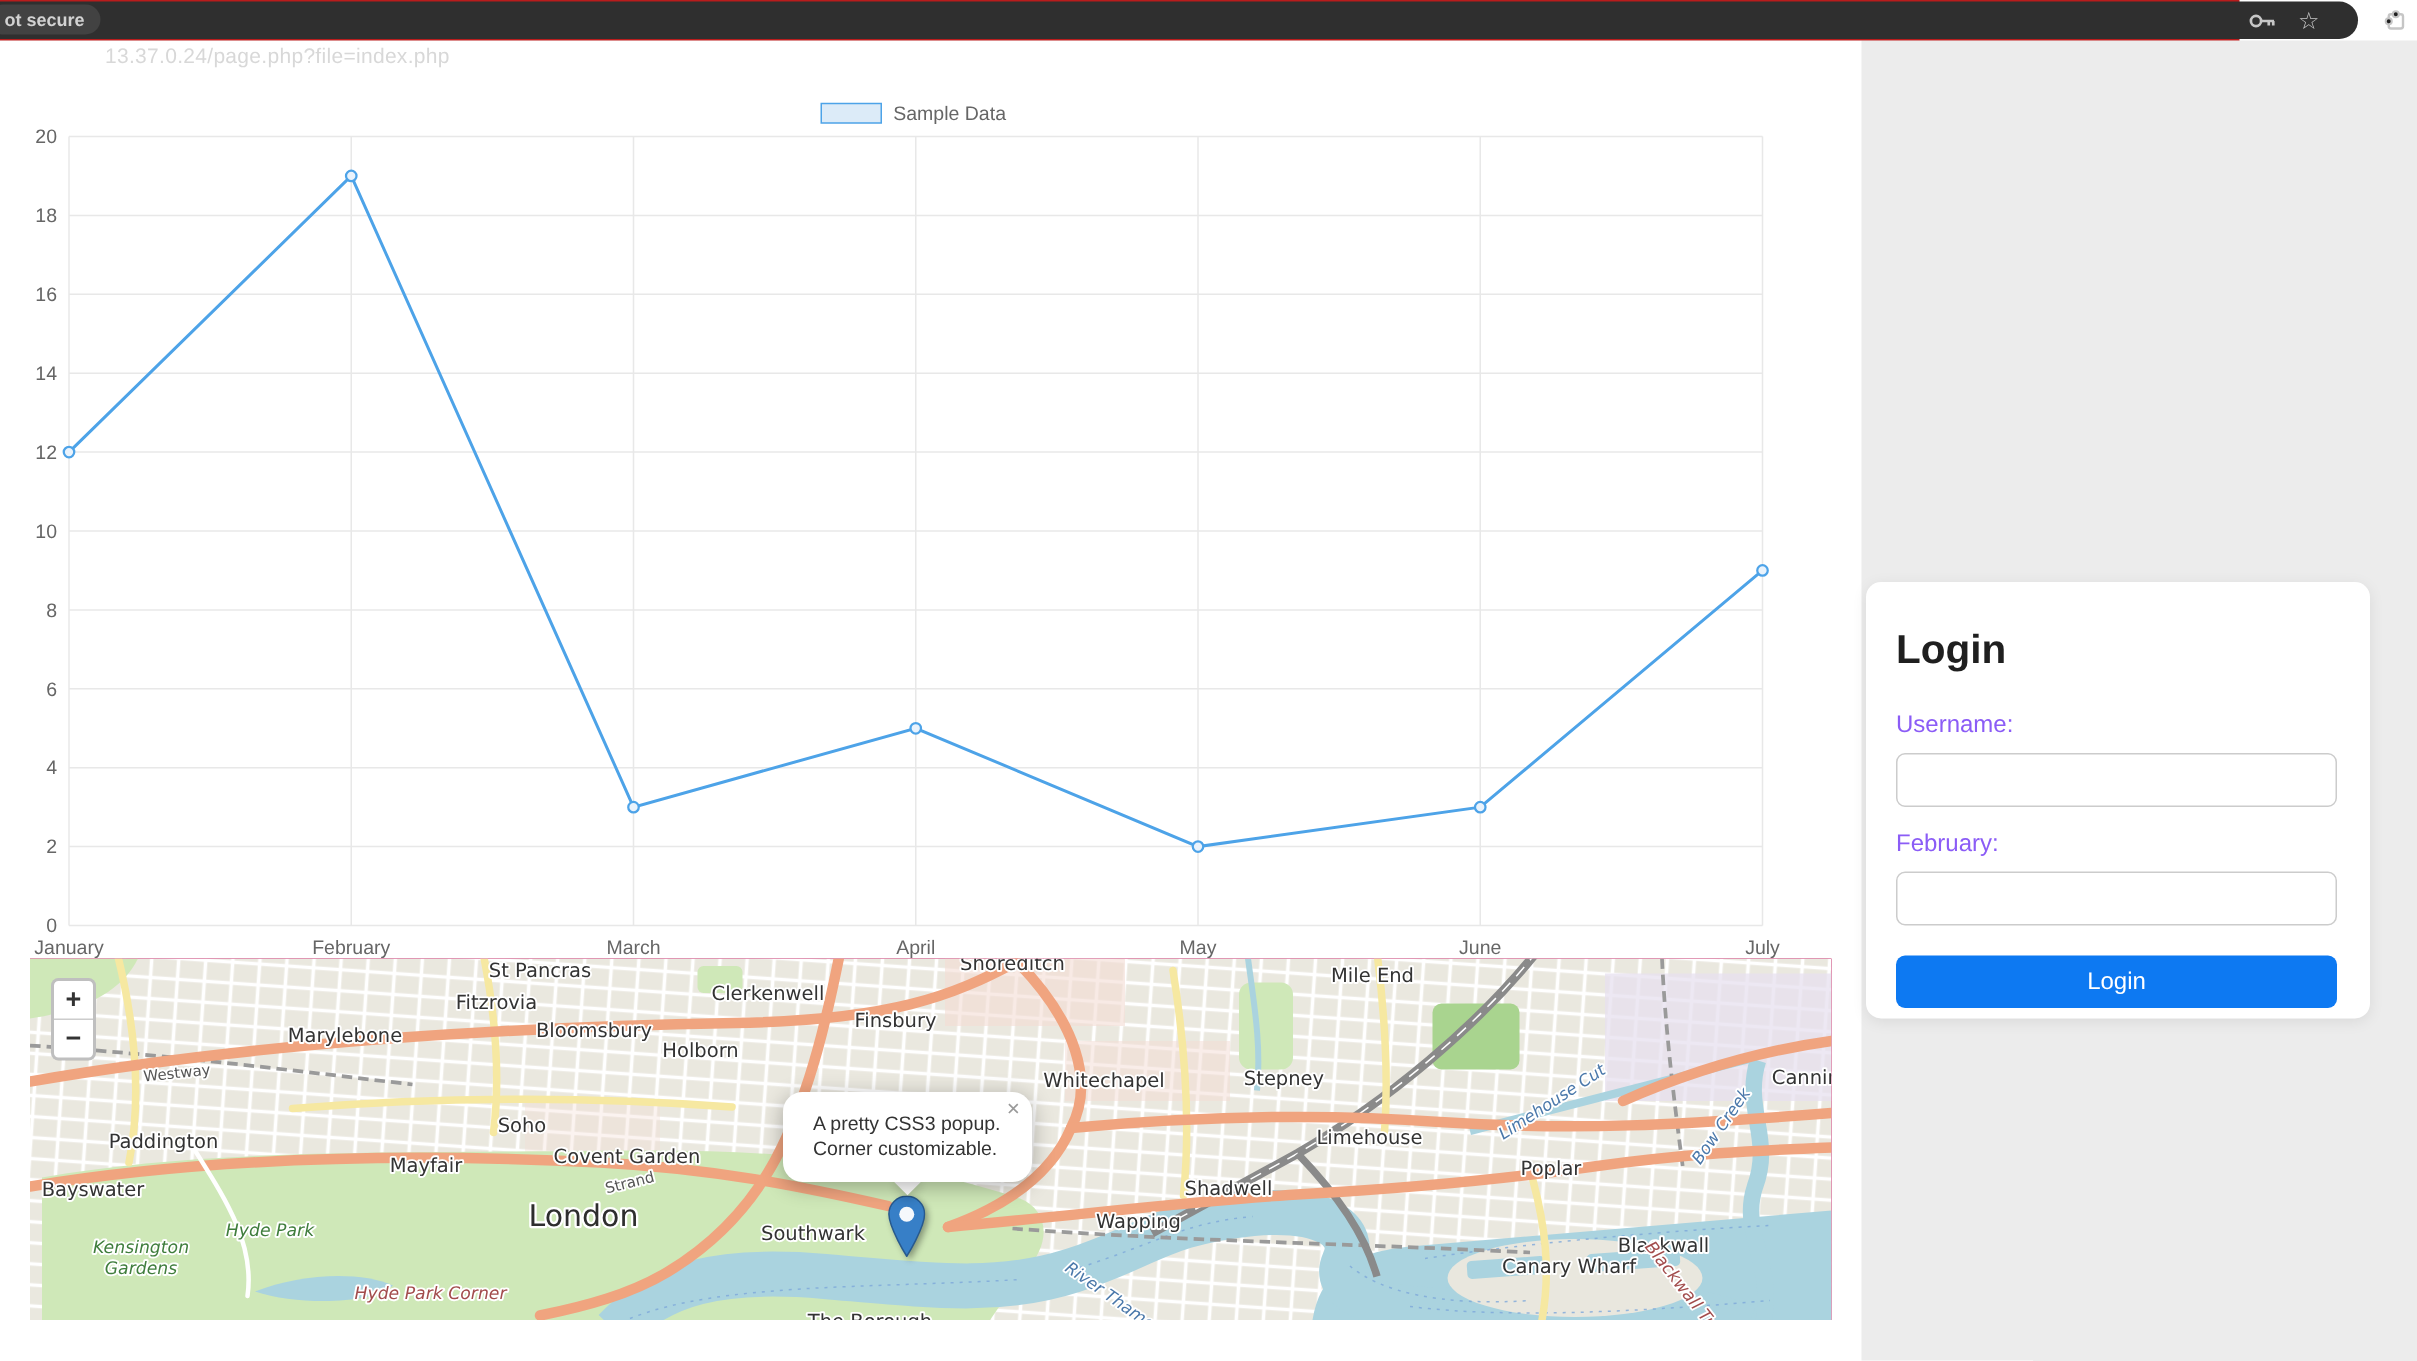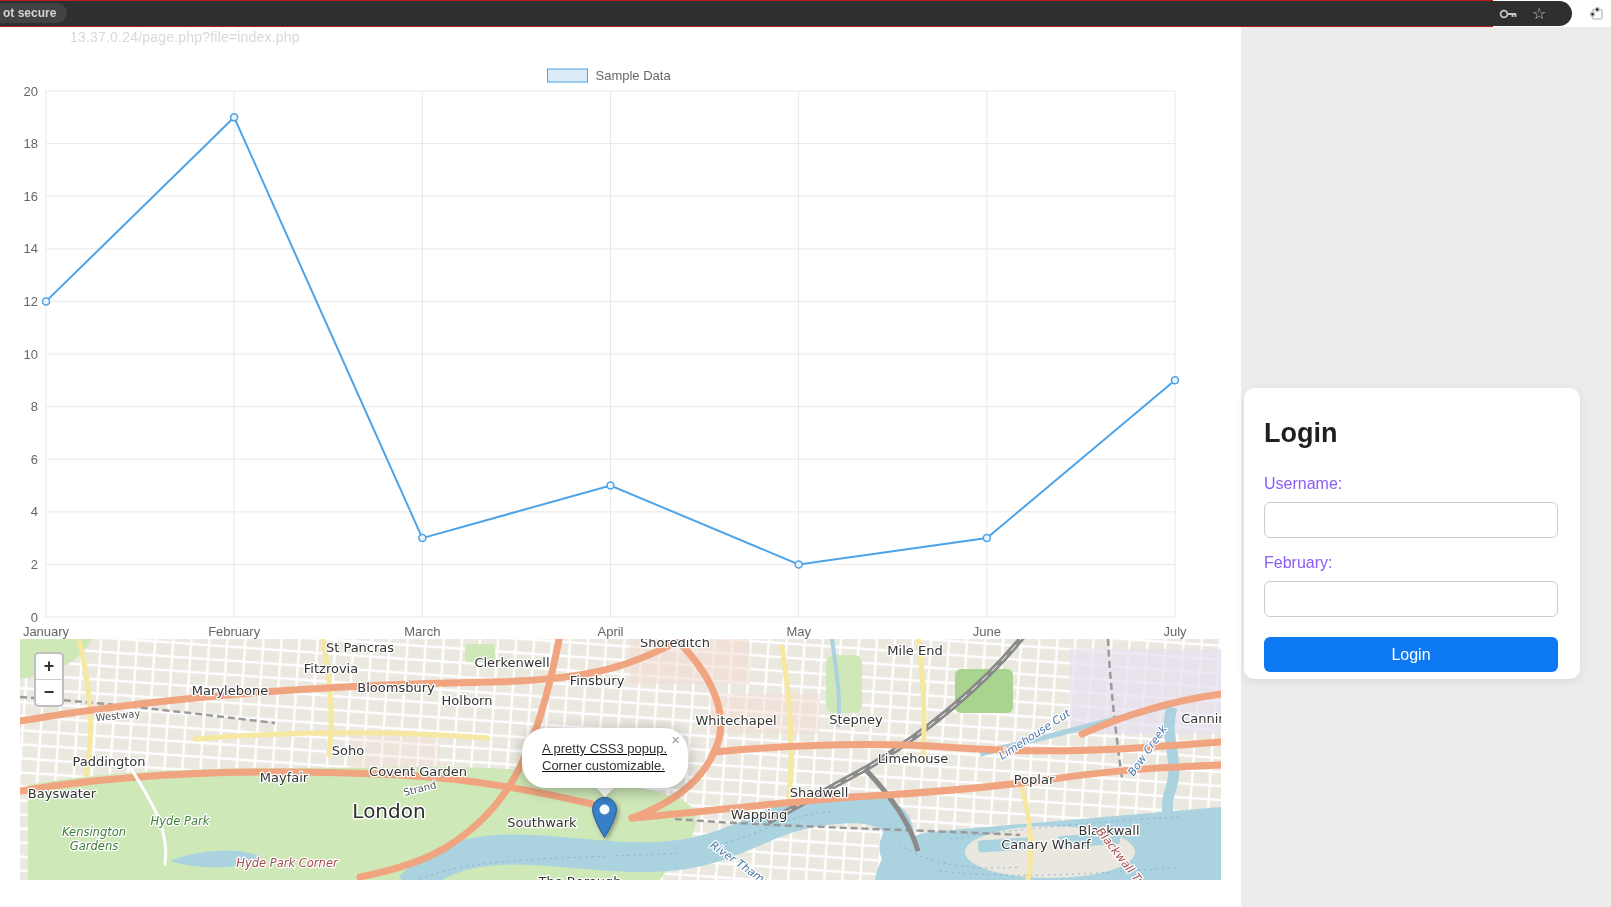--- a/index.html
+++ b/index.html
@@ -24,22 +24,22 @@
   .city{font-size:20px;fill:#2e2e2e;stroke-width:3px;}
   .park{fill:#3f7d3c;font-style:italic;font-size:11.5px;}
   .water{fill:#4a78aa;font-style:italic;font-size:11px;}
   .roadred{fill:#a24c4c;font-style:italic;font-size:11.5px;}
   .roadsmall{fill:#555;font-size:10px;}
   .zoomctl{position:absolute;left:14px;top:13px;width:26px;border:2px solid rgba(0,0,0,.25);
     border-radius:5px;overflow:hidden;background:#fff;z-index:30;}
   .zoomctl a{display:block;width:26px;height:25px;line-height:25px;text-align:center;
     font-size:18px;font-weight:bold;color:#333;text-decoration:none;cursor:pointer;}
   .zoomctl a:first-child{border-bottom:1px solid #ccc;}
-  .popup{position:absolute;left:502px;top:89px;width:166px;height:60px;background:#fff;border-radius:24px;
-    box-shadow:0 3px 14px rgba(0,0,0,.3);z-index:32;text-decoration:underline;}
+  .popup{position:absolute;left:502px;top:89px;width:166px;height:60px;background:#fff;border-radius:13px;
+    box-shadow:0 3px 14px rgba(0,0,0,.3);z-index:32;}
   .popup-txt{padding:12px 10px 0 20px;font-size:13px;color:#333;line-height:17px;}
   .popup-close{position:absolute;top:3px;right:8px;font-size:15px;color:#9a9a9a;cursor:pointer;}
   .popup-tail{position:absolute;left:578px;top:141px;width:14px;height:14px;background:#fff;
     transform:rotate(45deg);box-shadow:3px 3px 6px rgba(0,0,0,.12);z-index:31;}
   .marker{position:absolute;left:572px;top:158px;z-index:25;filter:drop-shadow(2px 2px 2px rgba(0,0,0,.35));}
   
   .sidebar{position:absolute;left:1241px;top:27px;width:436px;height:880px;background:#ececec;}
   .card{position:absolute;left:3px;top:361px;width:336px;height:291px;background:#fff;border-radius:10px;
     box-shadow:0 2px 10px rgba(0,0,0,.08);box-sizing:border-box;padding:30px 20px 0 20px;}
   .card h2{margin:0 0 26px 0;font-size:27px;color:#1f1f1f;}

